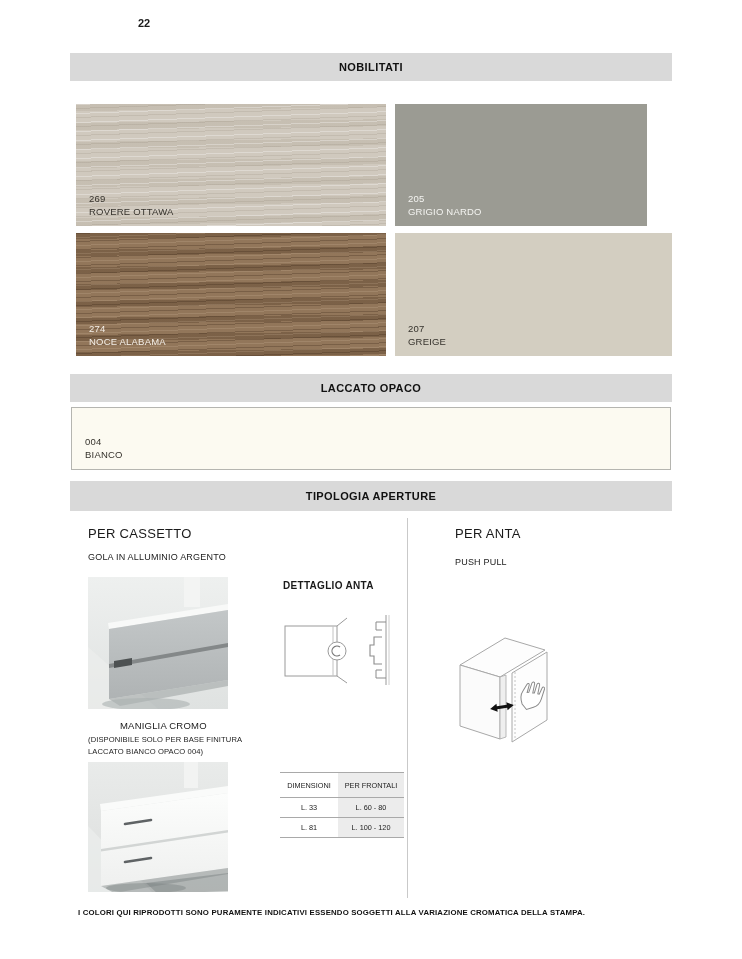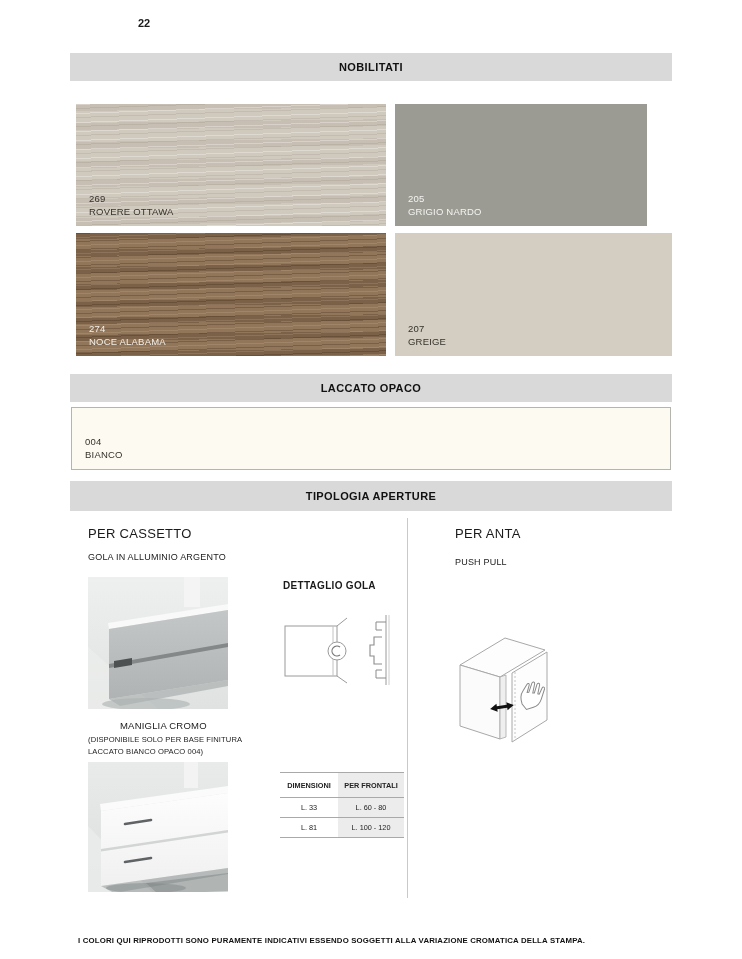--- a/index.html
+++ b/index.html
@@ -29,26 +29,26 @@
       repeating-linear-gradient(178deg, rgba(56,36,20,.28) 0 1px, rgba(0,0,0,0) 1px 4px, rgba(255,232,205,.13) 4px 5px, rgba(0,0,0,0) 5px 8px),
       repeating-linear-gradient(179.3deg, rgba(48,30,16,.16) 0 6px, rgba(255,226,196,.07) 6px 17px);
   }
   .heading{position:absolute;font-size:13px;font-weight:normal;letter-spacing:.3px;}
   .sub{position:absolute;font-size:9px;letter-spacing:.2px;}
   .small-note{position:absolute;font-size:7.6px;letter-spacing:.1px;color:#222;}
   .detail-head{position:absolute;font-size:10px;font-weight:bold;letter-spacing:.3px;}
   .divider{position:absolute;left:407px;top:518px;width:1px;height:380px;background:#c9c9c9;}
   .dim-table{position:absolute;left:280px;top:772px;width:124px;border-collapse:collapse;font-size:7.3px;color:#222;}
   .dim-table th,.dim-table td{border-top:1px solid #a9a9a9;text-align:center;padding:0;}
-  .dim-table th{height:24px;font-weight:bold;}
+  .dim-table th{height:24px;font-weight:normal;}
   .dim-table td{height:19px;}
   .dim-table tr:last-child td{border-bottom:1px solid #a9a9a9;}
   .dim-table .c2{background:#ececec;}
   .dim-table .c1{width:58px;}
-  .footer-note{position:absolute;left:78px;top:908px;font-size:7.8px;font-weight:bold;letter-spacing:.18px;color:#111;white-space:nowrap;margin-top:28px;}
+  .footer-note{position:absolute;left:78px;top:908px;font-size:7.8px;font-weight:bold;letter-spacing:.18px;color:#111;white-space:nowrap;}
   svg{display:block;}
 </style>
 </head>
 <body>
 
 <div class="page-num">22</div>
 
 <div class="bar" style="top: 53px; background: rgb(217, 217, 217);">NOBILITATI</div>
 
 <div class="swatch wood-light" style="left: 76px; top: 104px; width: 310px; height: 122px; background-color: rgb(205, 198, 186); color: rgb(53, 50, 44);">
@@ -107,21 +107,21 @@
     <polygon points="0,70 0,132 70,132" fill="#eceeed" opacity="0.7"></polygon>
     <polygon points="20,46 140,27 140,33 21,52" fill="#f8f9f8"></polygon>
     <polygon points="21,52 140,33 140,103 21,122" fill="url(#p1cab)"></polygon>
     <polygon points="21,87 140,66 140,70 21,91" fill="#848889"></polygon>
     <polygon points="26,84 44,81 44,88 26,91" fill="#4d5152"></polygon>
     <polygon points="21,122 140,103 140,109 32,129" fill="#9aa0a0" opacity="0.55"></polygon>
     <ellipse cx="58" cy="127" rx="44" ry="6" fill="#aab0b0" opacity="0.6"></ellipse>
   </svg>
 </div>
 
-<div class="detail-head" style="left:283px;top:580px;">DETTAGLIO GOLA</div>
+<div class="detail-head" style="left:283px;top:580px;">DETTAGLIO ANTA</div>
 
 <div class="abs" style="left:281px;top:616px;">
   <svg width="72" height="68" viewBox="0 0 72 68">
     <rect x="4" y="10" width="52" height="50" fill="#ffffff" stroke="#9a9a9a" stroke-width="1"></rect>
     <line x1="52" y1="10" x2="52" y2="60" stroke="#c2c2c2" stroke-width="1"></line>
     <line x1="56" y1="10" x2="66" y2="2" stroke="#9a9a9a" stroke-width="1"></line>
     <line x1="56" y1="60" x2="66" y2="67" stroke="#9a9a9a" stroke-width="1"></line>
     <circle cx="56" cy="35" r="9" fill="#ffffff" stroke="#9a9a9a" stroke-width="1"></circle>
     <path d="M59,31 a5,5 0 1 0 0,8" fill="none" stroke="#787878" stroke-width="1.2"></path>
   </svg>

